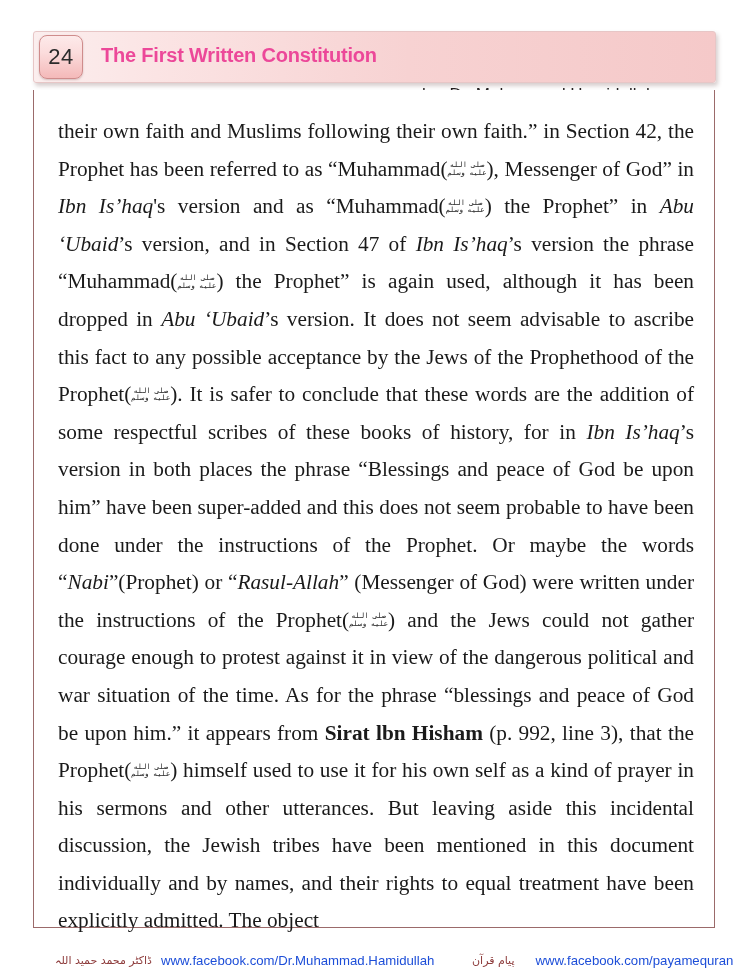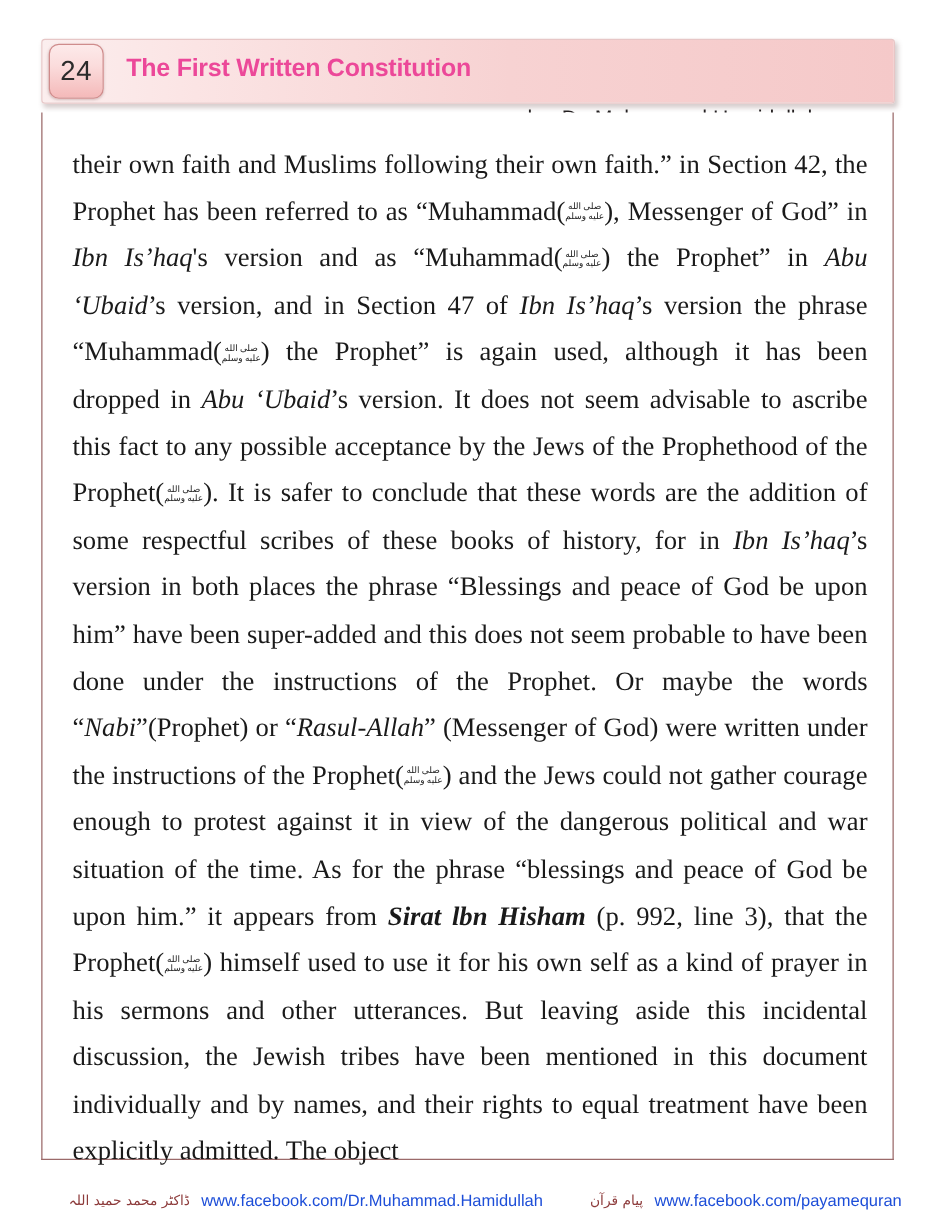--- a/index.html
+++ b/index.html
@@ -110,26 +110,26 @@
     hyphens: none;
   }
   .body-text p {
     margin: 13px;
     text-align: justify;
   }
   .body-text p:last-child {
     
   }
   .it { font-style: italic; }
-  .bi { font-style: italic; font-weight: bold; }
+  .bi { font-weight: bold; }
 
   
   .pbuh {
     display: inline-block;
-    font-family: Liberation Serif, serif;
+    font-family: Liberation Mono, monospace;
     font-size: 7.2px;
     line-height: 7.4px;
     text-align: center;
     vertical-align: 0.12em;
     color: #1a1a1a;
     white-space: nowrap;
     direction: rtl;
     transform: translateY(0.06em);
   }
   .pbuh span { display: block; }
@@ -151,21 +151,21 @@
     align-items: center;
     gap: 9px;
     white-space: nowrap;
   }
   .foot-right {
     position: absolute;
     left: 472px;
     top: 0;
     display: flex;
     align-items: center;
-    gap: 9px;
+    gap: 21px;
     white-space: nowrap;
   }
   .urdu {
     font-family: "DejaVu Sans", sans-serif;
     font-size: 11px;
     color: #8d3b3b;
     direction: rtl;
     line-height: 18px;
   }
   .foot-url {

